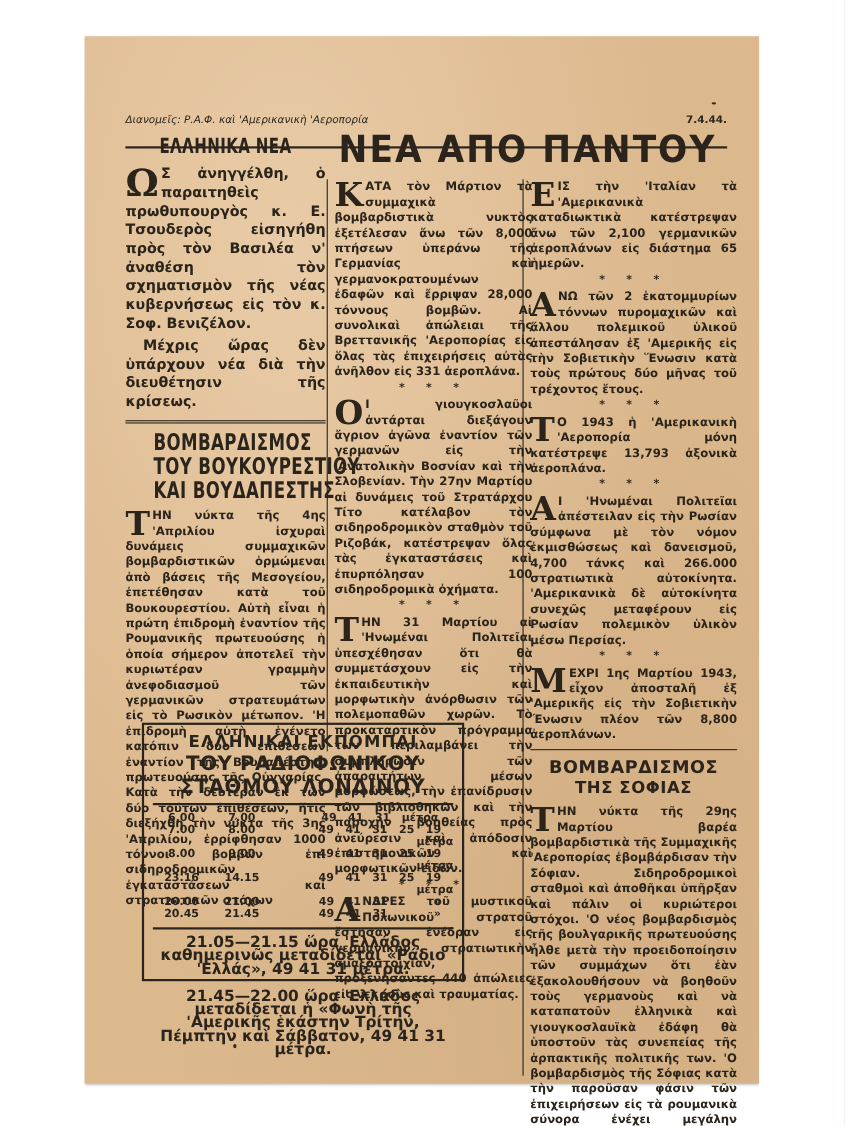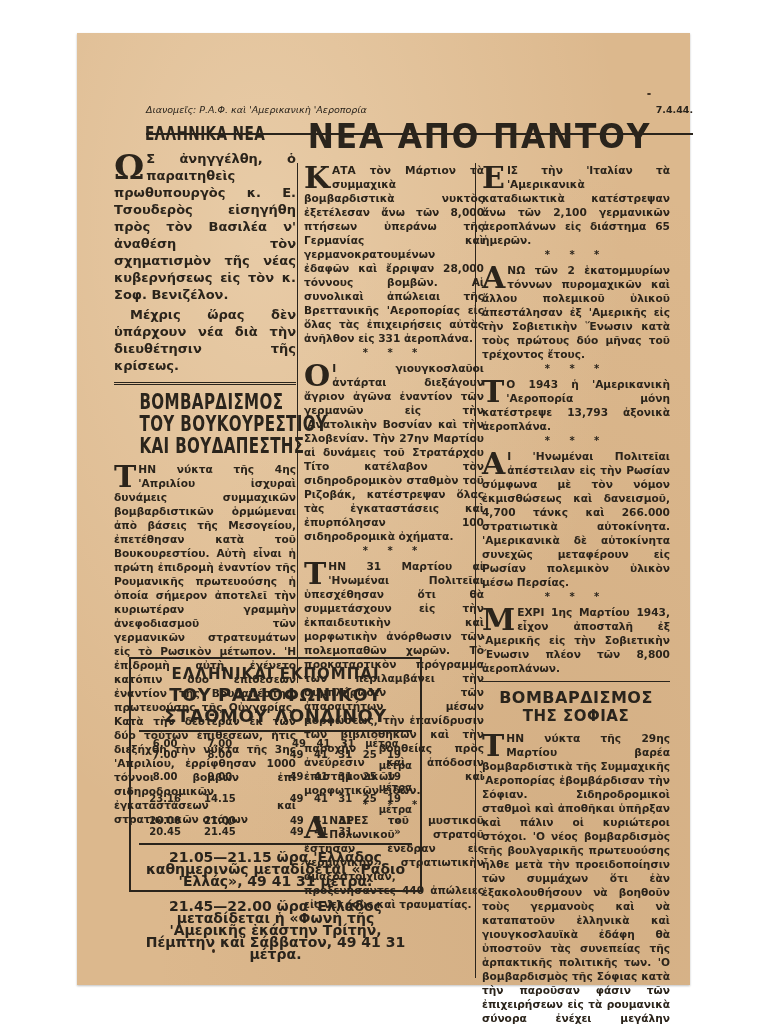--- a/index.html
+++ b/index.html
@@ -10,21 +10,21 @@
     .sheet {
       position:absolute; left:77px; top:33px; width:613px; height:952px;
       background:#dcb88d;
       background-image:radial-gradient(ellipse at 30% 20%, rgba(255,240,215,0.35), rgba(0,0,0,0) 60%),
                        radial-gradient(ellipse at 80% 90%, rgba(150,110,70,0.12), rgba(0,0,0,0) 60%);
       box-shadow:0 1px 2px rgba(0,0,0,0.25);
     }
     .masthead {
       position:absolute; left:37px; top:66px; width:547px; height:16px;
       border-bottom:2px solid #2a241c; font-size:9.5px; font-style:italic;
-      display:flex; justify-content:space-between; align-items:flex-end; padding-bottom:18px;margin-left:32px;
+      display:flex; justify-content:space-between; align-items:flex-end; padding-bottom:18px;
     }
     .col { position:absolute; top:86px; }
     .col-left { left:37px; width:182px; }
     .col-mid { left:220px; width:180px; border-left:1px solid #2a241c; padding-left:6px; height:520px; }
     .col-right { left:398px; width:188px; border-left:1px solid #2a241c; padding-left:6px; height:815px; }
     .h-cond {
       font-family:"DejaVu Sans", sans-serif; font-weight:bold; text-align:center;
       transform:scaleX(0.72); transform-origin:center; letter-spacing:0.5px; white-space:nowrap;
     }
     .banner {

